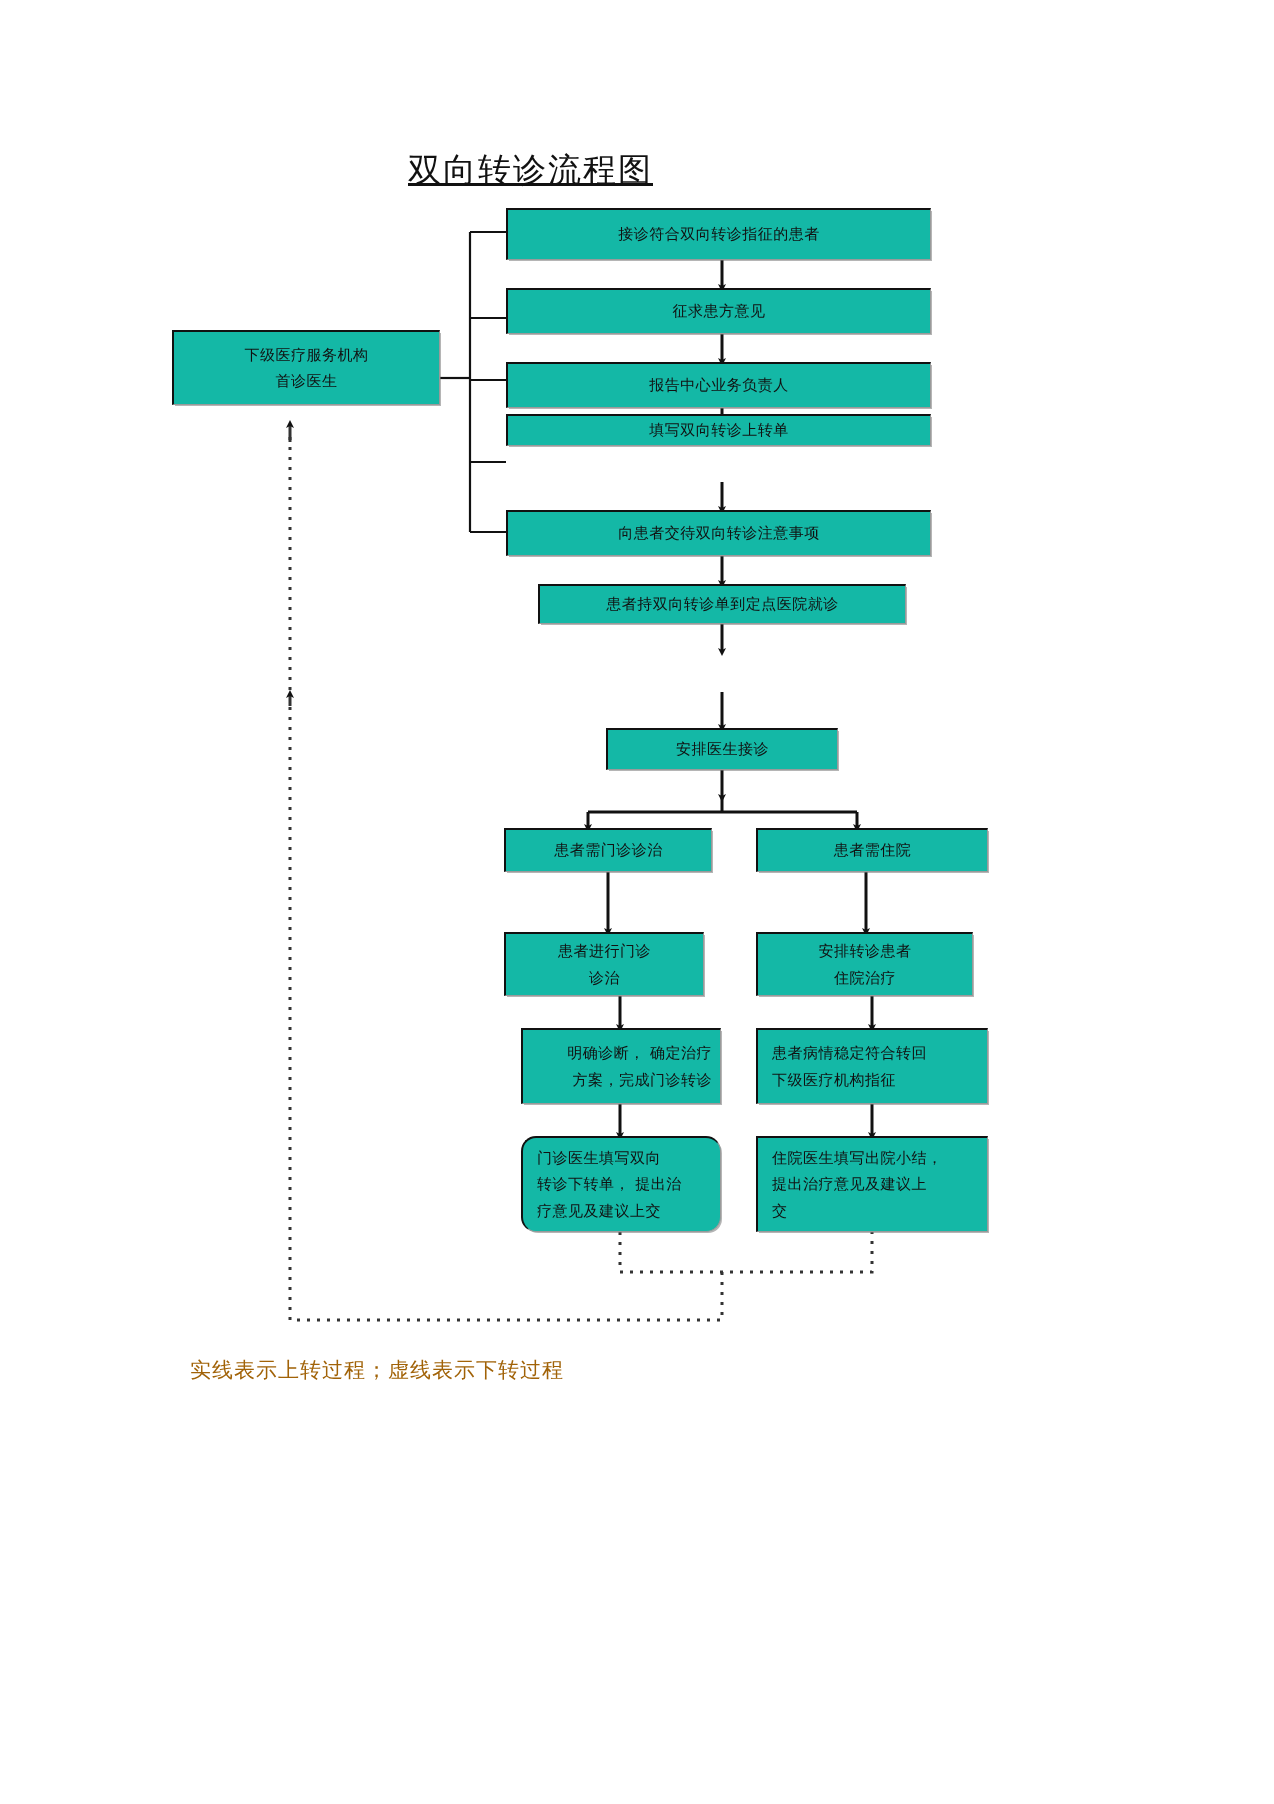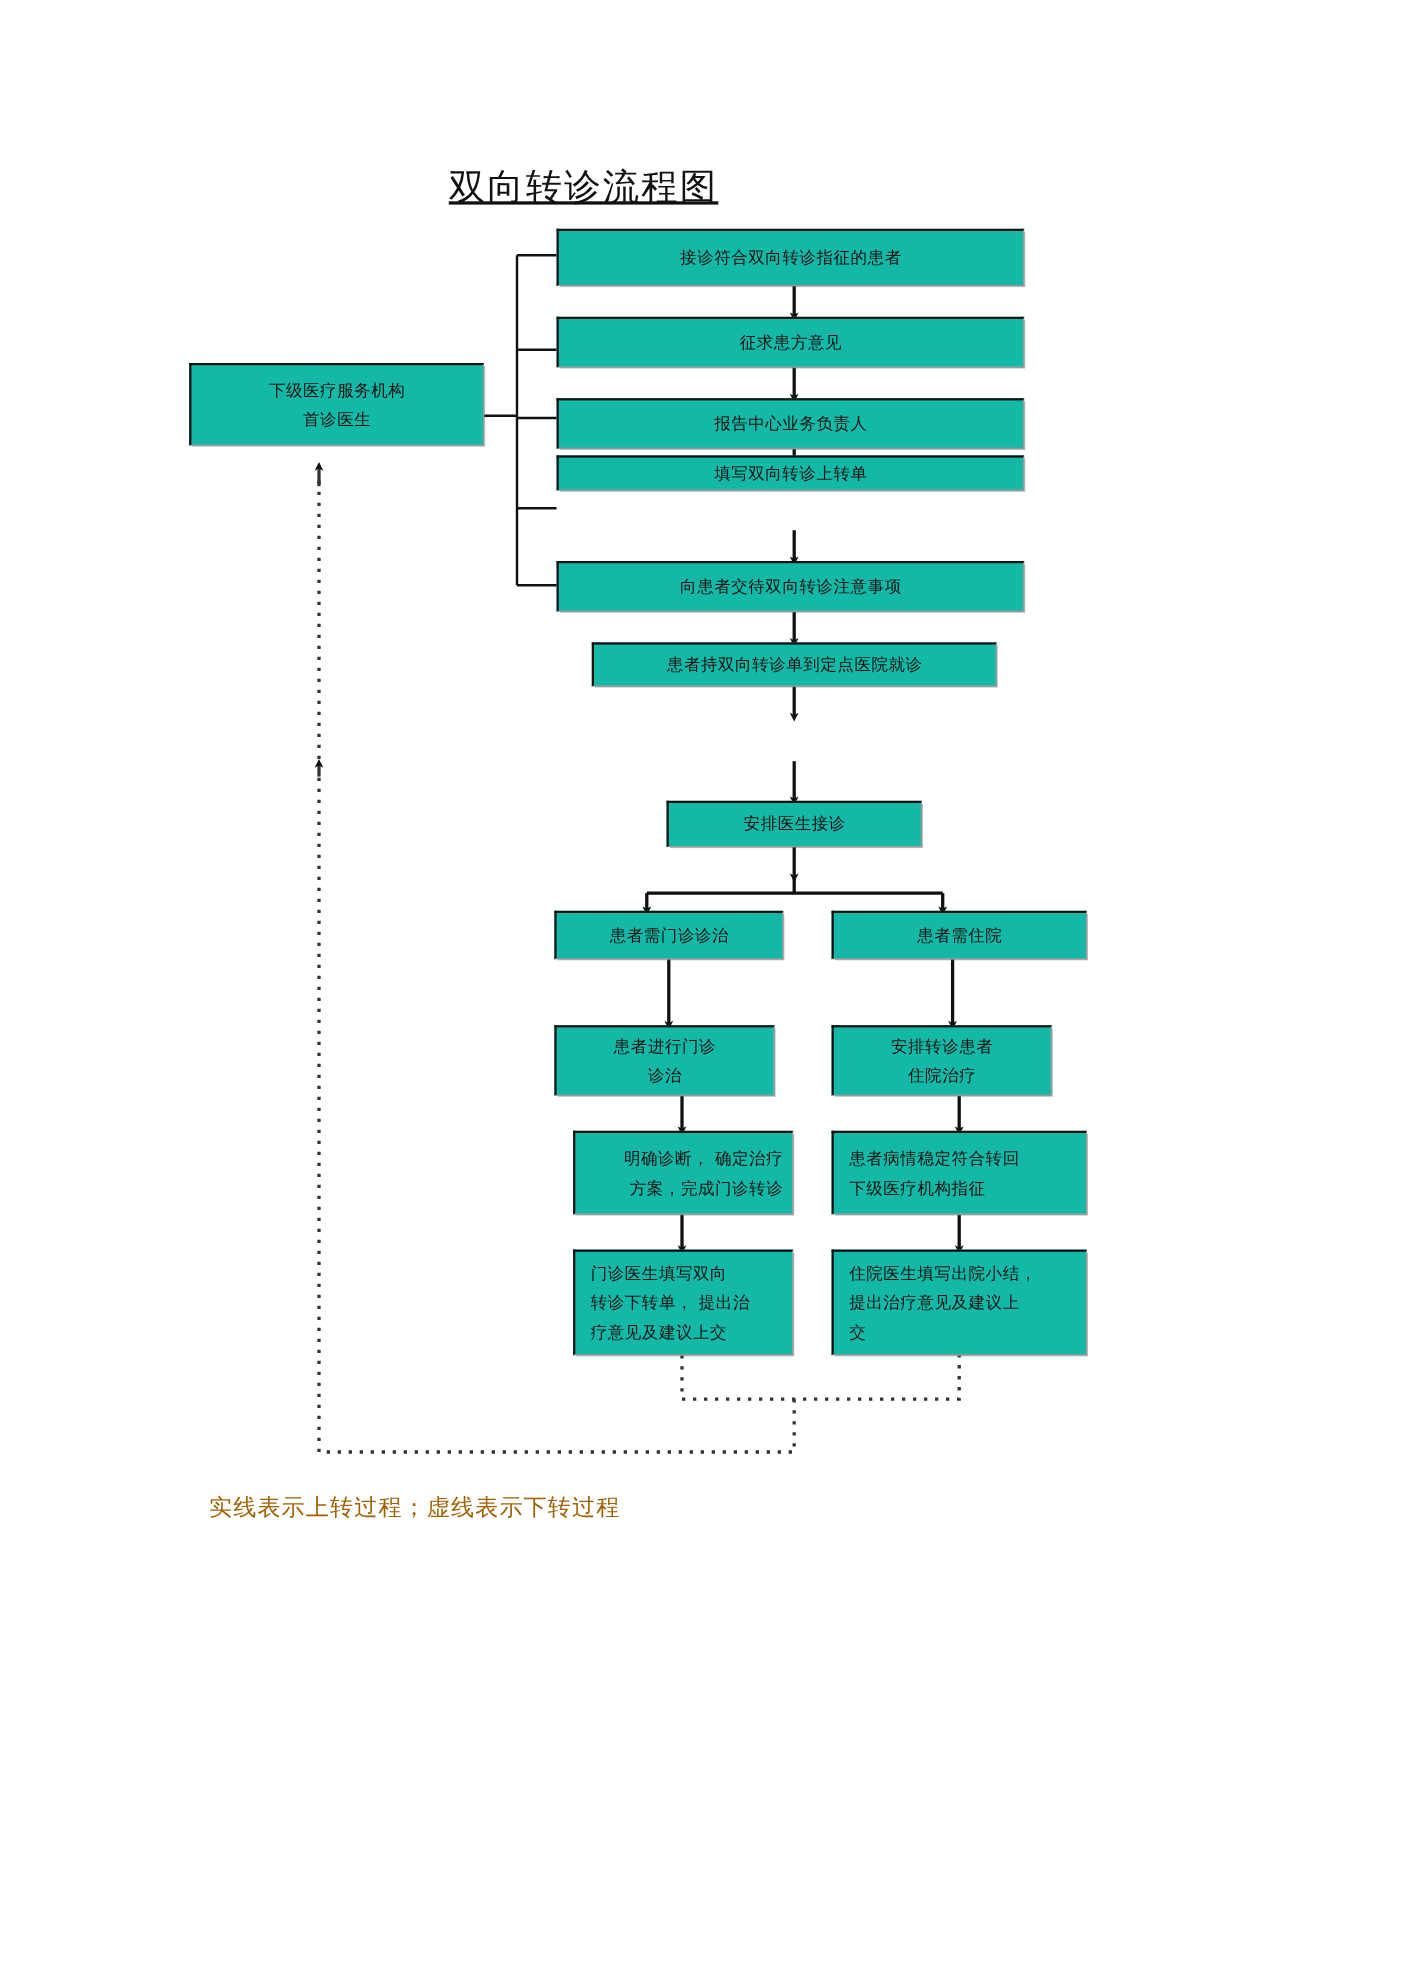--- a/index.html
+++ b/index.html
@@ -144,41 +144,41 @@
   <div class="box" style="left:756px;top:828px;width:232px;height:44px;">
     <span class="tx">患者需住院</span>
   </div>
 
   <div class="box tall" style="left:504px;top:932px;width:200px;height:64px;text-align:center;">
     <span class="tx">
       <span>患者进行门诊</span><br>
       <span>诊治</span>
     </span>
   </div>
-  <div class="box tall" style="left:756px;top:932px;width:200px;height:64px;">
+  <div class="box tall" style="left:756px;top:932px;width:217px;height:64px;">
     <span class="tx">
       <span>安排转诊患者</span><br>
       <span>住院治疗</span>
     </span>
   </div>
 
   <div class="box tall" style="left:521px;top:1028px;width:200px;height:76px;">
     <span class="tx" style="text-align:right;padding-left:18px;">
       <span>明确诊断， 确定治疗</span><br>
       <span>方案，完成门诊转诊</span>
     </span>
   </div>
   <div class="box tall" style="left:756px;top:1028px;width:232px;height:76px;">
     <span class="tx" style="text-align:left;padding-left:14px;">
       <span>患者病情稳定符合转回</span><br>
       <span>下级医疗机构指征</span>
     </span>
   </div>
 
-  <div class="box tall" style="left:521px;top:1136px;width:200px;height:96px;">
+  <div class="box tall" style="left:521px;top:1136px;width:200px;height:96px;border-radius:15px;">
     <span class="tx" style="text-align:left;padding-left:14px;">
       <span>门诊医生填写双向</span><br>
       <span>转诊下转单， 提出治</span><br>
       <span>疗意见及建议上交</span>
     </span>
   </div>
   <div class="box tall" style="left:756px;top:1136px;width:232px;height:96px;">
     <span class="tx" style="text-align:left;padding-left:14px;">
       <span>住院医生填写出院小结，</span><br>
       <span>提出治疗意见及建议上</span><br>

